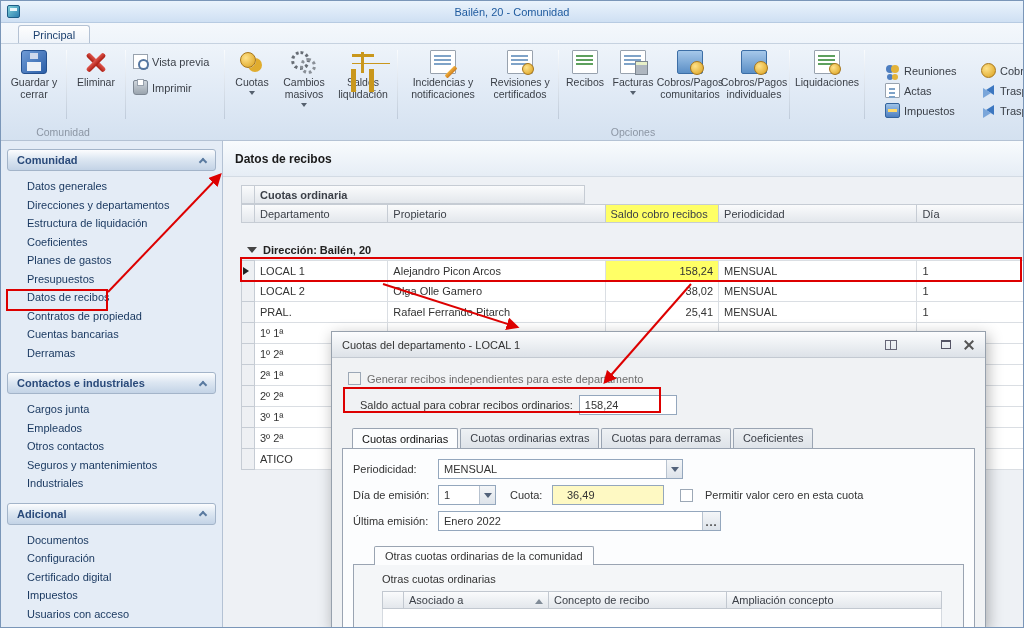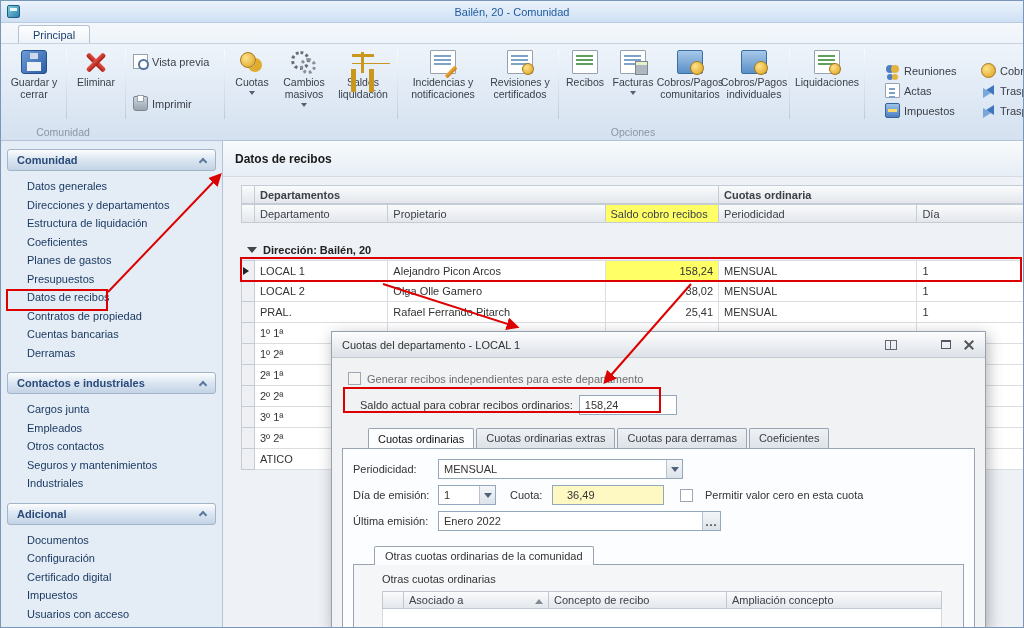--- a/index.html
+++ b/index.html
@@ -20,21 +20,21 @@
     background:linear-gradient(#f4f8fc,#e2ebf6 55%,#d4e1f0);border-bottom:1px solid #b4c2d4}
   .tabrow{height:21px;display:flex;align-items:flex-end;padding-left:17px;border-bottom:1px solid #c6d2e0}
   .rtab{background:linear-gradient(#fefefe,#eef3f9);border:1px solid #b4c2d4;border-bottom:none;
     border-radius:3px 3px 0 0;padding:3px 14px 2px;color:#1b3f6e}
   .ribbon-body{position:relative;height:79px;display:flex;align-items:stretch;padding:2px 2px 0 4px}
   .rb-sep{width:1px;flex:none;margin:4px 3px;background:linear-gradient(#fafcfe,#bfcbda)}
   .rb-btn{flex:none;display:flex;flex-direction:column;align-items:center;padding:3px 2px 0;
     text-align:center;color:#3a3f47;line-height:1.12;border-radius:3px}
   .rb-label{font-size:10.5px}
   .dd{width:0;height:0;border:3px solid transparent;border-top:4px solid #55606e;margin-top:2px}
-  .rb-smallstack{flex:none;width:92px;display:flex;flex-direction:column;gap:27px;padding:8px 2px 0 4px}
+  .rb-smallstack{flex:none;width:92px;display:flex;flex-direction:column;gap:11px;padding:8px 2px 0 4px}
   .rb-small{display:flex;align-items:center;color:#3a3f47;white-space:nowrap}
   .rb-right{position:absolute;left:884px;top:40px;width:240px;display:flex;flex-direction:column;gap:5px}
   .rb-rrow{display:flex;gap:10px}
   .rb-gl{position:absolute;bottom:2px;font-size:10.5px;color:#8c96a4;text-align:center}
   .gl-com{left:0;width:124px}.gl-opc{left:562px;width:140px}
 
   
   .ic{position:relative;flex:none;display:inline-block}
   .ic24{width:26px;height:24px;margin:1px auto 3px}
   .ic16{width:15px;height:15px;margin-right:4px}
@@ -132,21 +132,21 @@
   .w-close{margin-left:12px;width:12px;height:12px;position:relative}
   .w-close::before,.w-close::after{content:"";position:absolute;left:0;right:0;top:5px;height:2px;background:#555}
   .w-close::before{transform:rotate(45deg)}.w-close::after{transform:rotate(-45deg)}
   .dlg-body{padding:12px 10px 0;height:272px;display:flex;flex-direction:column}
   .cb-row{display:flex;align-items:center;margin:2px 0 10px 6px;color:#6e6e6e}
   .cbox{width:13px;height:13px;background:#f4f4f2;border:1px solid #9ca8b6;margin-right:6px;flex:none}
   .cbox.live{background:#fff}
   .saldo-row{display:flex;align-items:center;margin:0 0 12px 18px;height:22px}
   .saldo-val{width:98px;height:20px;border:1px solid #94a7bd;background:#fff;display:flex;
     align-items:center;padding:0 5px;margin-left:6px}
-  .tabs{display:flex;margin-left:26px;position:relative;top:1px}
+  .tabs{display:flex;margin-left:10px;position:relative;top:1px}
   .dtab{padding:3px 9px 4px;border:1px solid #9aa4b2;border-bottom:none;margin-right:2px;
     background:linear-gradient(#eef1f4,#dde2e8);border-radius:2px 2px 0 0;color:#3c4048}
   .dtab.active{background:#fcfdfe;font-weight:normal;color:#111;padding-top:4px}
   .dlg-panel{flex:1;border:1px solid #9aa4b2;background:#fcfdfe;margin:0;padding:10px 10px 0;position:relative}
   .f-row{display:flex;align-items:center;height:20px;margin-bottom:6px}
   .f-label{width:85px;flex:none}
   .combo{display:flex;align-items:stretch;border:1px solid #94a7bd;background:#fff;height:20px}
   .combo .val{padding:1px 5px;flex:1;display:flex;align-items:center}
   .dd-btn{width:16px;background:linear-gradient(#f4f6f8,#dde3ea);border-left:1px solid #b7c2cf;
     display:flex;align-items:center;justify-content:center}
@@ -330,21 +330,20 @@
       <div class="sb-item">Usuarios con acceso</div>
     </div>
   </div>
 
   <div class="content">
     <div class="content-header">Datos de recibos</div>
 
     <div class="grid">
       <div class="g-flex">
         <div class="g-ind h"></div>
-        <div class="hcell band1" style="font-weight:bold">Departamentos</div>
         <div class="hcell band2" style="font-weight:bold">Cuotas ordinaria</div>
       </div>
       <div class="g-flex">
         <div class="g-ind h"></div>
         <div class="hcell c1">Departamento</div>
         <div class="hcell c2">Propietario</div>
         <div class="hcell c3 yellow">Saldo cobro recibos</div>
         <div class="hcell c4">Periodicidad</div>
         <div class="hcell c5">Día</div>
       </div>

